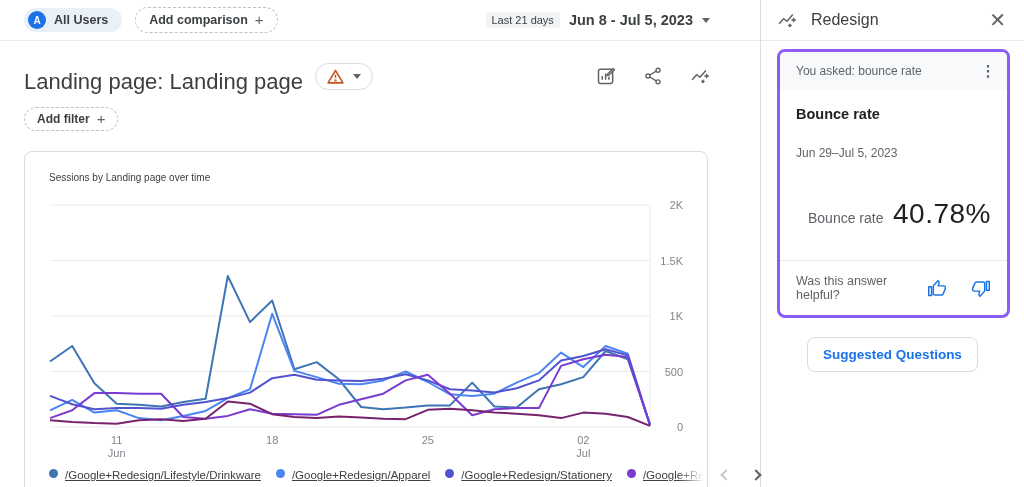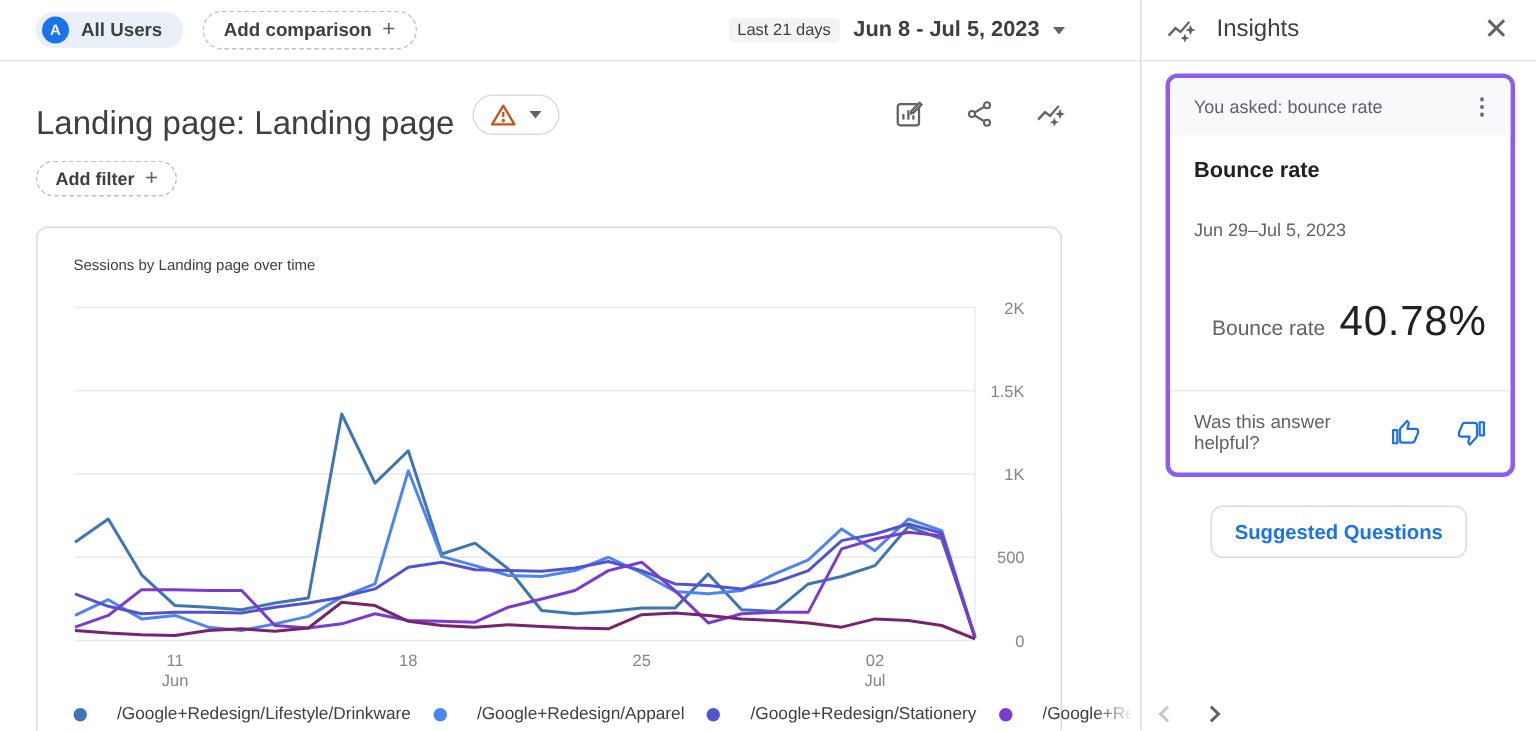--- a/index.html
+++ b/index.html
@@ -40,21 +40,21 @@
   .filter-row { padding:12px 0 0 24px; }
 
   
   .card { margin:20px 0 0 24px; width:684px; height:400px;
     border:1px solid #dadce0; border-radius:8px; padding:20px 24px;
     background:#fff; }
   .card-title { font-size:10px; color:#3c4043; }
   .chart-wrap { margin-top:12px; }
   .legend { display:flex; align-items:center; margin-top:4px;
     font-size:11.5px; color:#3c4043; }
-  .legend-item { display:flex; align-items:center; gap:20px; margin-right:15px; }
+  .legend-item { display:flex; align-items:flex-start; gap:7px; margin-right:15px;text-decoration:underline; }
   .legend-dot { width:9px; height:9px; border-radius:50%; flex:0 0 auto; }
   .legend-label.faded { width:64px; white-space:nowrap; overflow:hidden;
     -webkit-mask-image:linear-gradient(to right,#000 55%,transparent 95%);
     mask-image:linear-gradient(to right,#000 55%,transparent 95%); }
   .legend-nav { margin-left:auto; display:flex; gap:22px; align-items:center; padding-right:4px; }
   .chev { width:8px; height:8px; border-top:2px solid #5f6368;
     border-right:2px solid #5f6368; cursor:pointer; }
   .chev.left { transform:rotate(-135deg); }
   .chev.right { transform:rotate(45deg); }
   .chev.disabled { border-color:#c6cacd; cursor:default; }
@@ -209,21 +209,21 @@
     </div>
   </div>
 
   <div class="insights">
     <div class="ins-header">
       <svg class="hicon" viewBox="0 0 24 24" fill="none" stroke="#5f6368" stroke-width="1.8">
         <path d="M2.5 16.5 L8 10.5 L12 13.5 L19 5.5"></path>
         <path d="M20 9.5 l.7 1.8 1.8.7 -1.8.7 -.7 1.8 -.7-1.8 -1.8-.7 1.8-.7 Z" stroke-width="1.2" fill="#5f6368"></path>
         <path d="M15.5 16.5 l.6 1.4 1.4.6 -1.4.6 -.6 1.4 -.6-1.4 -1.4-.6 1.4-.6 Z" stroke-width="1.2" fill="#5f6368"></path>
       </svg>
-      <span class="ins-title">Insights</span>
+      <span class="ins-title">Redesign</span>
       <span class="ins-close">✕</span>
     </div>
 
     <div class="ins-card">
       <div class="ins-card-head">
         <span>You asked: bounce rate</span>
         <span class="kebab">⋮</span>
       </div>
       <div class="ins-card-body">
         <div class="metric-title">Bounce rate</div>

